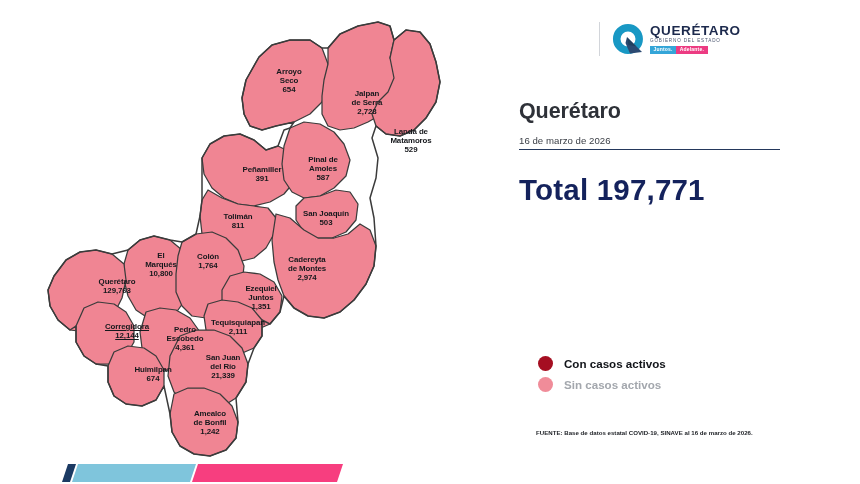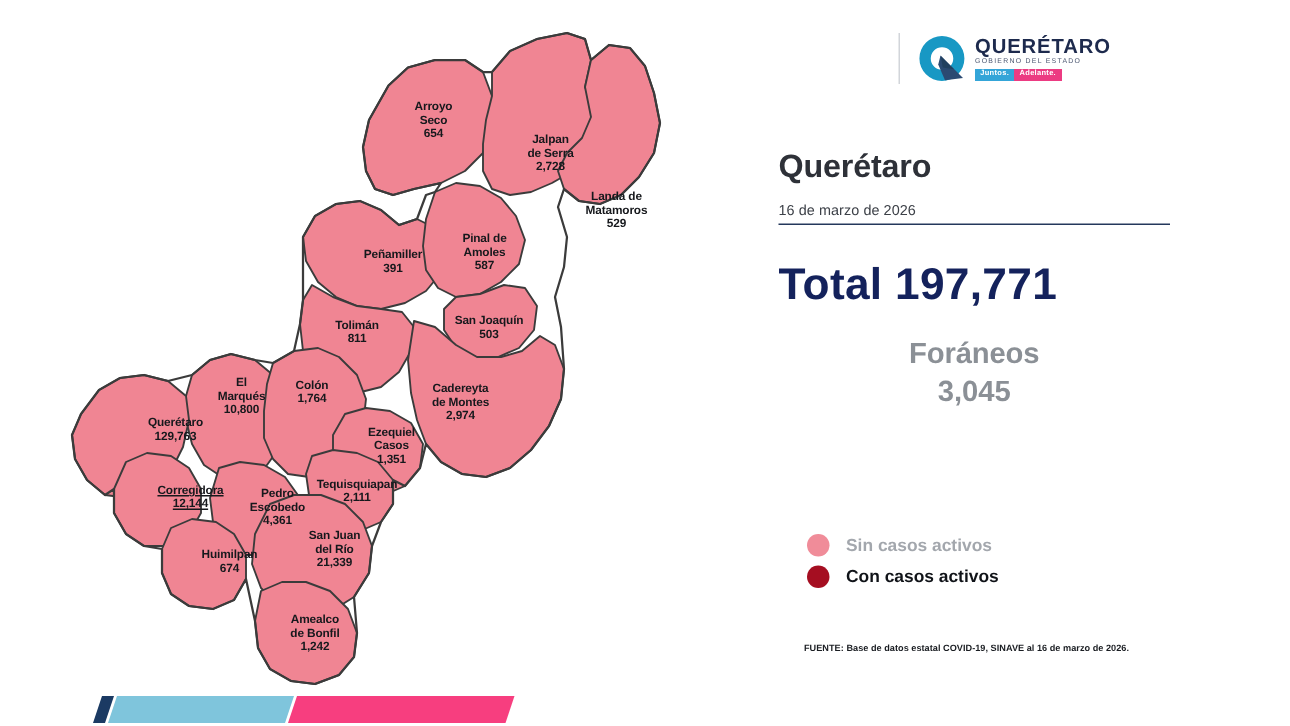--- a/index.html
+++ b/index.html
@@ -207,21 +207,21 @@
         <div>Marqués</div>
         <div>10,800</div>
       </div><div class="muni-lbl" style="left: 186px; top: 243px;">
         <div>Colón</div>
         <div>1,764</div>
       </div><div class="muni-lbl" style="left: 95px; top: 268px;">
         <div>Querétaro</div>
         <div>129,763</div>
       </div><div class="muni-lbl" style="left: 239px; top: 279px;">
         <div>Ezequiel</div>
-        <div>Casos</div>
+        <div>Juntos</div>
         <div>1,351</div>
       </div><div class="muni-lbl" style="left: 105px; top: 313px; text-decoration: underline;">
         <div>Corregidora</div>
         <div>12,144</div>
       </div><div class="muni-lbl" style="left: 163px; top: 320px;">
         <div>Pedro</div>
         <div>Escobedo</div>
         <div>4,361</div>
       </div><div class="muni-lbl" style="left: 216px; top: 309px;">
         <div>Tequisquiapan</div>
@@ -243,34 +243,30 @@
     <div class="p-title">
       <div>Querétaro</div>
     </div>
     <div class="p-date">16 de marzo de 2026</div>
     <div class="p-rule"></div>
 
     <div class="total-row">
       <div class="t">Total 197,771</div>
     </div>
 
-    <div class="foraneos">
-      <div class="f-lbl">Foráneos</div>
-      <div class="f-val">3,045</div>
-    </div>
   </div>
 
   <div class="legend">
+    <div class="lg-row lg-active">
+      <div class="dot" style="background:#A50E21"></div>
+      <div class="lbl">Con casos activos</div>
+    </div>
     <div class="lg-row lg-inactive">
       <div class="dot" style="background:#F08C99"></div>
       <div class="lbl">Sin casos activos</div>
-    </div>
-    <div class="lg-row lg-active">
-      <div class="dot" style="background:#A50E21"></div>
-      <div class="lbl">Con casos activos</div>
     </div>
   </div>
 
   <div class="fuente">FUENTE: Base de datos estatal COVID-19,  SINAVE al 16 de marzo de 2026.</div>
 
   <div class="deco">
     <svg viewBox="0 0 400 26" width="400" height="26" preserveAspectRatio="none">
       <path d="M68,6 L76,6 L70,24 L62,24 Z" fill="#1b3a63"></path>
       <path d="M78,6 L196,6 L190,24 L72,24 Z" fill="#7FC5DC"></path>
       <path d="M198,6 L343,6 L337,24 L192,24 Z" fill="#F73E7F"></path>

